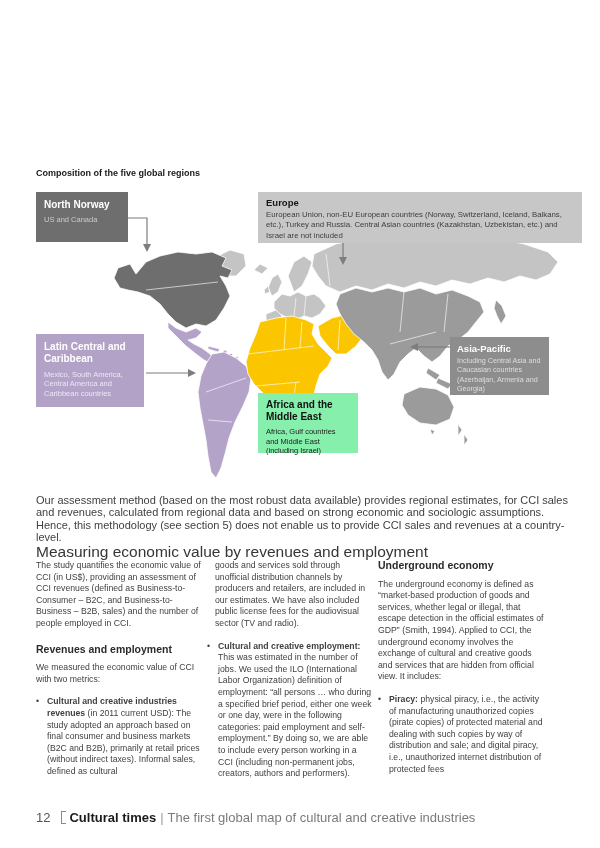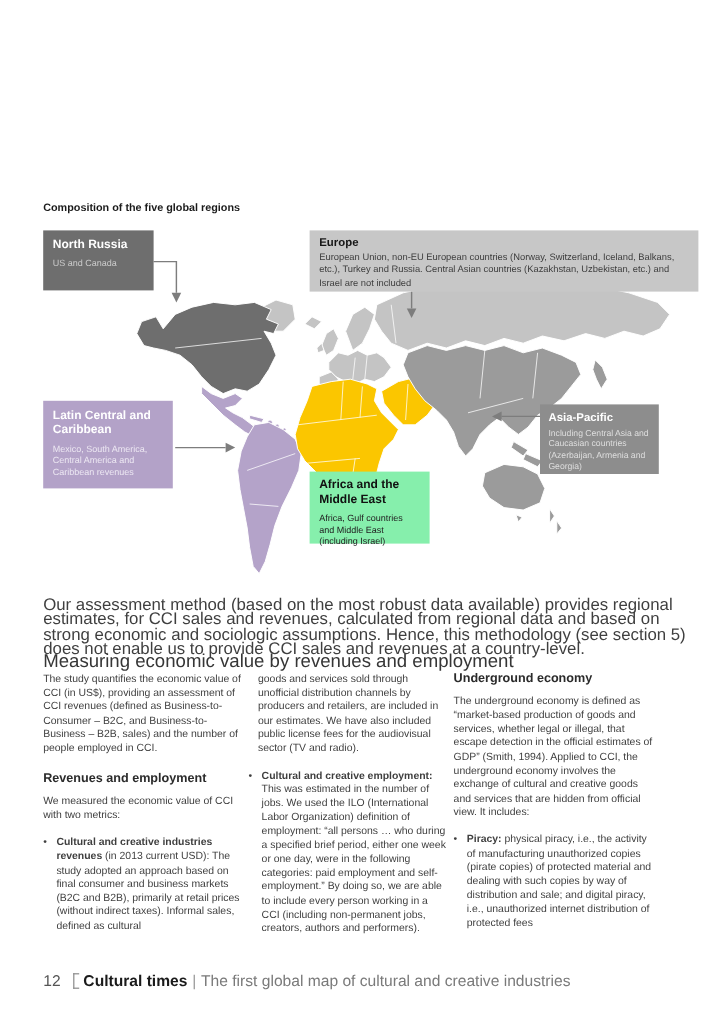--- a/index.html
+++ b/index.html
@@ -26,21 +26,21 @@
   #box-la .rb-desc  { font-size:7.5px; color:#ece7f2; line-height:1.28; margin-top:5px; }
 
   #box-ap { left:450px; top:337px; width:99px; height:58px; background:#8d8d8d; padding:6px 7px; }
   #box-ap .rb-title { font-size:9.5px; color:#ffffff; }
   #box-ap .rb-desc  { font-size:7.2px; color:#dedede; line-height:1.3; margin-top:2px; }
 
   #box-af { left:258px; top:393px; width:100px; height:60px; background:#86efac; padding:6px 8px; }
   #box-af .rb-title { font-size:10px; color:#111111; line-height:1.2; }
   #box-af .rb-desc  { font-size:7.5px; color:#222222; line-height:1.28; margin-top:4px; }
 
-  .intro { position:absolute; left:36px; top:483px; width:537px; font-size:14px; line-height:12.3px; color:#3f3f3f; }
+  .intro { position:absolute; left:36px; top:483px; width:537px; font-size:11px; line-height:12.3px; color:#3f3f3f; }
 
   .main-heading { position:absolute; left:36px; top:530px; font-size:15.5px; font-weight:normal; color:#363636; }
 
   .cols { position:absolute; left:36px; top:560px; width:537px; display:flex; gap:5px; }
   .col  { width:166px; font-size:8.7px; line-height:11.6px; color:#3f3f3f; }
   .col p { margin:0 0 11px 0; }
   .col h3 { font-size:10.5px; margin:14px 0 7px 0; color:#2b2b2b; }
   .col > :first-child { margin-top:0; }
   .bullet { position:relative; padding-left:11px; }
   .bullet::before { content:"•"; position:absolute; left:0; top:0; }
@@ -136,32 +136,32 @@
     <g fill="#7d7d7d">
       <path d="M143,62 L151,62 L147,70 Z"></path>
       <path d="M339,75 L347,75 L343,83 Z"></path>
       <path d="M188,187 L188,195 L196,191 Z"></path>
       <path d="M418,161 L418,169 L410,165 Z"></path>
       <path d="M283,224 L291,224 L287,216 Z"></path>
     </g>
   </svg>
 
   <div class="region-box" id="box-na">
-    <div class="rb-title">North Russia</div>
+    <div class="rb-title">North Norway</div>
     <div class="rb-desc">US and Canada</div>
   </div>
 
   <div class="region-box" id="box-eu">
     <div class="rb-title">Europe</div>
     <div class="rb-desc">European Union, non-EU European countries (Norway, Switzerland, Iceland, Balkans, etc.), Turkey and Russia. Central Asian countries (Kazakhstan, Uzbekistan, etc.) and Israel are not included</div>
   </div>
 
   <div class="region-box" id="box-la">
     <div class="rb-title">Latin Central and Caribbean</div>
-    <div class="rb-desc">Mexico, South America, Central America and Caribbean revenues</div>
+    <div class="rb-desc">Mexico, South America, Central America and Caribbean countries</div>
   </div>
 
   <div class="region-box" id="box-ap">
     <div class="rb-title">Asia-Pacific</div>
     <div class="rb-desc">Including Central Asia and Caucasian countries (Azerbaijan, Armenia and Georgia)</div>
   </div>
 
   <div class="region-box" id="box-af">
     <div class="rb-title">Africa and the Middle East</div>
     <div class="rb-desc">Africa, Gulf countries and Middle East (including Israel)</div>
@@ -169,21 +169,21 @@
 
   <p class="intro">Our assessment method (based on the most robust data available) provides regional estimates, for CCI sales and revenues, calculated from regional data and based on strong economic and sociologic assumptions. Hence, this methodology (see section 5) does not enable us to provide CCI sales and revenues at a country-level.</p>
 
   <h2 class="main-heading">Measuring economic value by revenues and employment</h2>
 
   <div class="cols">
     <div class="col">
       <p>The study quantifies the economic value of CCI (in US$), providing an assessment of CCI revenues (defined as Business-to-Consumer – B2C, and Business-to-Business – B2B, sales) and the number of people employed in CCI.</p>
       <h3>Revenues and employment</h3>
       <p>We measured the economic value of CCI with two metrics:</p>
-      <p class="bullet"><span class="b">Cultural and creative industries revenues</span><span> (in 2013 current USD): The study adopted an approach based on final consumer and business markets (B2C and B2B), primarily at retail prices (without indirect taxes). Informal sales, defined as cultural</span></p>
+      <p class="bullet"><span class="b">Cultural and creative industries revenues</span><span> (in 2011 current USD): The study adopted an approach based on final consumer and business markets (B2C and B2B), primarily at retail prices (without indirect taxes). Informal sales, defined as cultural</span></p>
     </div>
 
     <div class="col">
       <p class="cont">goods and services sold through unofficial distribution channels by producers and retailers, are included in our estimates. We have also included public license fees for the audiovisual sector (TV and radio).</p>
       <p class="bullet"><span class="b">Cultural and creative employment:</span><span> This was estimated in the number of jobs. We used the ILO (International Labor Organization) definition of employment: “all persons … who during a specified brief period, either one week or one day, were in the following categories: paid employment and self-employment.” By doing so, we are able to include every person working in a CCI (including non-permanent jobs, creators, authors and performers).</span></p>
     </div>
 
     <div class="col">
       <h3>Underground economy</h3>
       <p>The underground economy is defined as “market-based production of goods and services, whether legal or illegal, that escape detection in the official estimates of GDP” (Smith, 1994). Applied to CCI, the underground economy involves the exchange of cultural and creative goods and services that are hidden from official view. It includes:</p>

